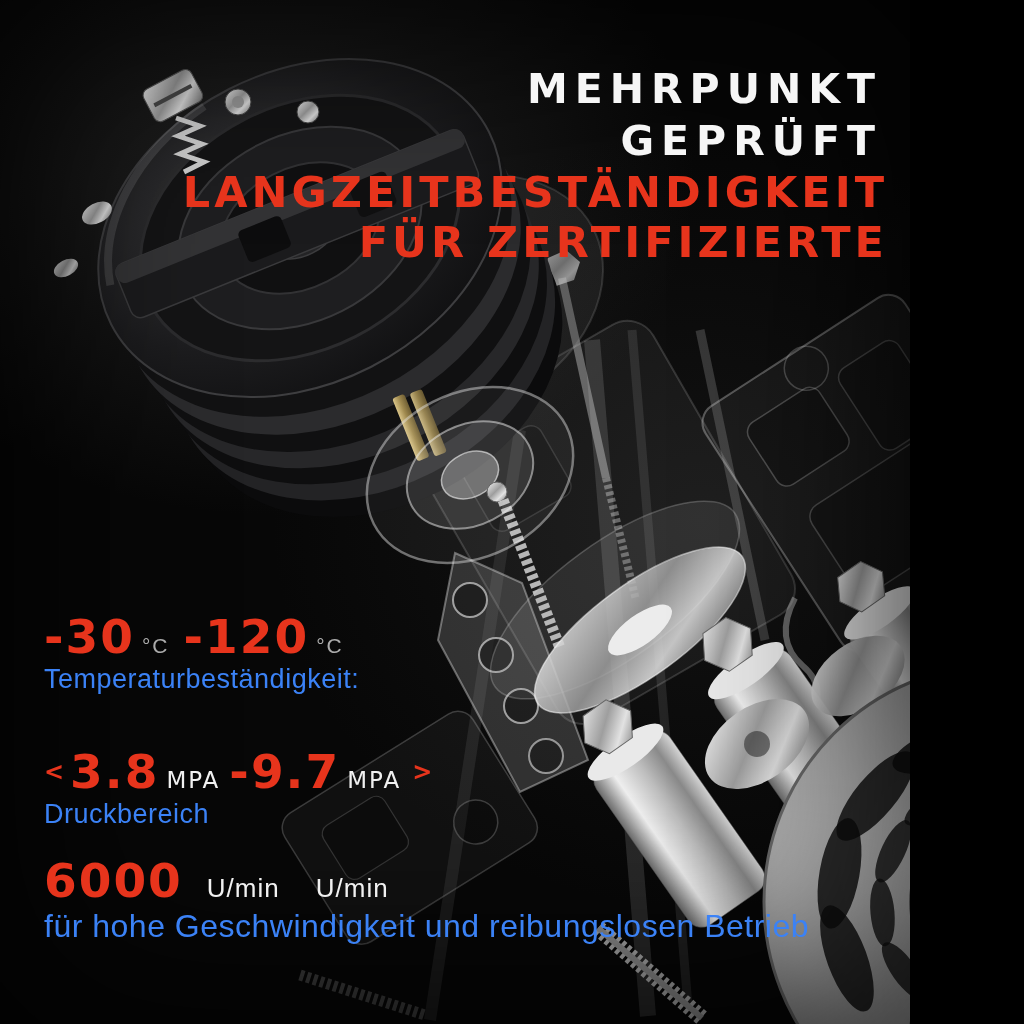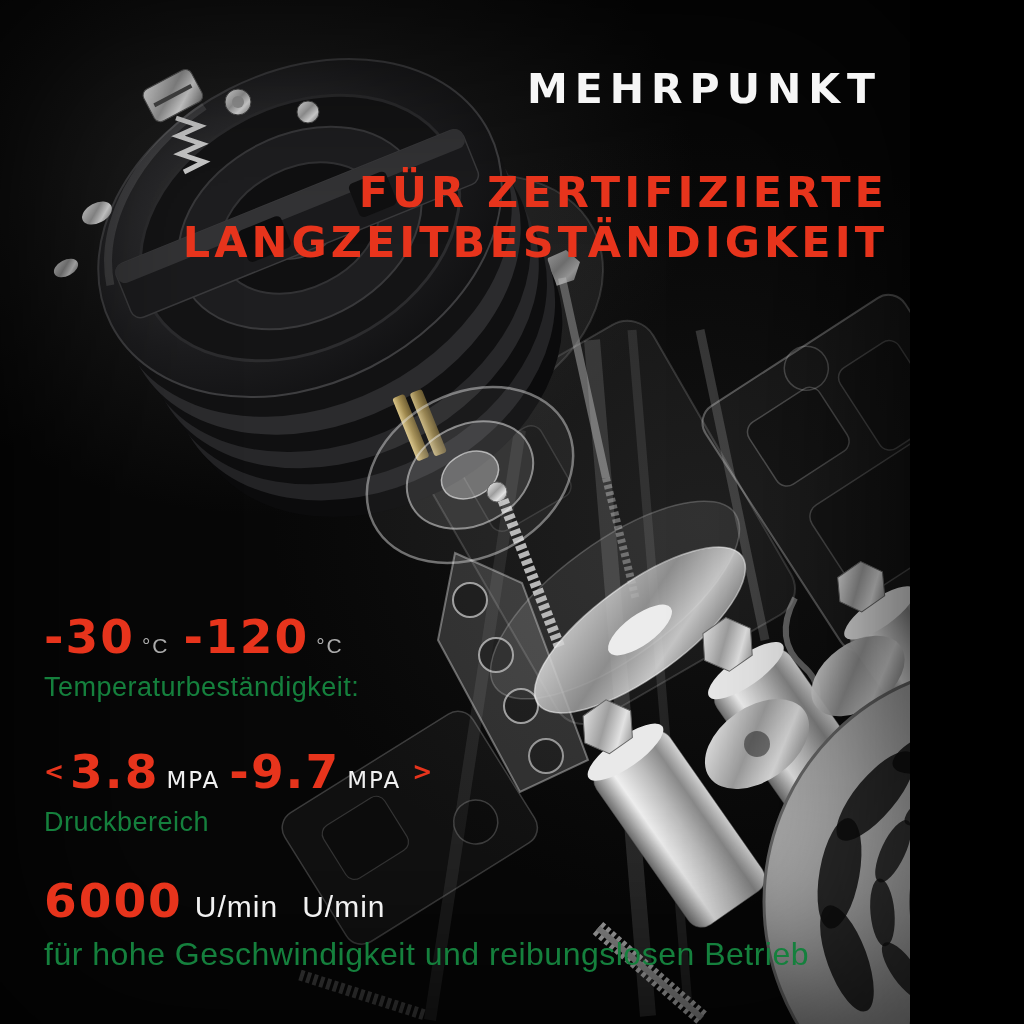--- a/index.html
+++ b/index.html
@@ -36,35 +36,35 @@
     letter-spacing:2px;line-height:1.05;white-space:nowrap;
   }
   .unit-deg{
     font-size:21px;color:var(--muted-gray);margin:0 14px 0 7px;letter-spacing:2px;
     font-family:"Liberation Sans",sans-serif;font-weight:400;opacity:.9;
   }
   .unit-mpa{
     font-size:23px;font-weight:400;color:#f1f1f1;margin:0 9px 0 7px;letter-spacing:2px;
   }
   .unit-rpm{
-    font-size:30px;color:#f1f1f1;margin:0 12px 0 12px;letter-spacing:1px;
+    font-size:26px;color:#f1f1f1;margin:0 12px 0 24px;letter-spacing:1px;
     font-family:"Liberation Sans",sans-serif;font-weight:400;
   }
   .chev{
     font-size:24px;font-weight:700;color:var(--accent-red);
     align-self:center;margin-right:6px;
   }
   .chev.close{margin:0 0 0 2px;}
   .spec-label{
-    font-size:27px;color:#15803d;margin-top:11px;letter-spacing:0.5px;
+    font-size:27px;color:#3b82f6;margin-top:3px;letter-spacing:0.5px;
     font-family:"Liberation Sans",sans-serif;font-weight:400;white-space:nowrap;
   }
   #spec-temperature{top:612px;}
   #spec-pressure{top:747px;}
-  #spec-speed{top:876px;}
+  #spec-speed{top:856px;}
   #spec-speed .spec-label{font-size:32px;}
 </style>
 </head>
 <body>
 
 <div class="stage">
 
   <svg class="art" width="1024" height="1024" viewBox="0 0 1024 1024" aria-hidden="true">
     <defs>
       <radialGradient id="glow" cx="0.5" cy="0.5" r="0.5">
@@ -255,25 +255,26 @@
       <ellipse cx="1002" cy="782" rx="34" ry="12" transform="rotate(-65 1002 902)" fill="#141414" opacity="0.8"></ellipse>
       <ellipse cx="1002" cy="782" rx="34" ry="12" transform="rotate(-35 1002 902)" fill="#141414" opacity="0.8"></ellipse>
       <circle cx="1002" cy="902" r="92" fill="#c5c5c5" stroke="#7c7c7c" stroke-width="2"></circle>
       <circle cx="1002" cy="902" r="38" fill="#8f8f8f" stroke="#6a6a6a" stroke-width="2"></circle>
       <circle cx="1050" cy="1050" r="142" fill="url(#disc)" stroke="#777" stroke-width="2" opacity="0.95"></circle>
     </g>
   </svg>
 
   <div class="txt headline">
     <div>MEHRPUNKT</div>
+    <div>GEPRÜFT</div>
   </div>
 
   <div class="txt subheadline">
+    <div>LANGZEITBESTÄNDIGKEIT</div>
     <div>FÜR ZERTIFIZIERTE</div>
-    <div>LANGZEITBESTÄNDIGKEIT</div>
   </div>
 
   <div class="txt spec" id="spec-temperature">
     <div class="spec-values">
       <span class="big">-30</span>
       <span class="unit-deg">°C</span>
       <span class="big">-120</span>
       <span class="unit-deg">°C</span>
     </div>
     <div class="spec-label">Temperaturbeständigkeit:</div>

